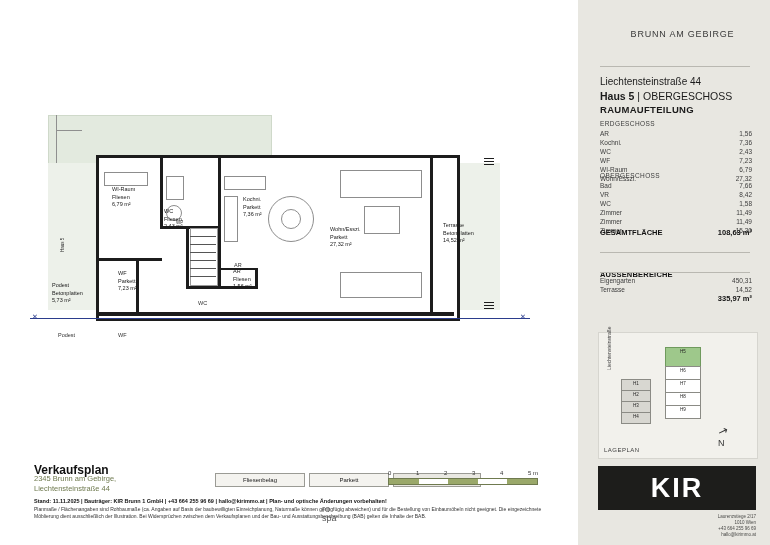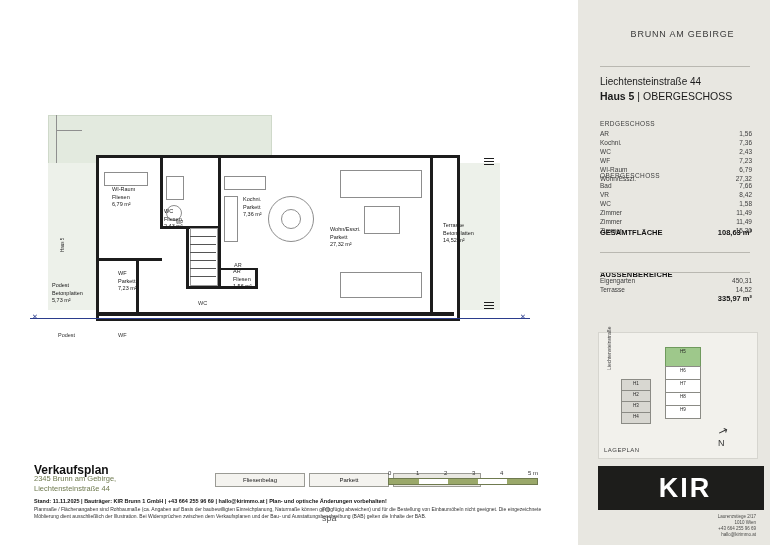--- a/index.html
+++ b/index.html
@@ -32,21 +32,21 @@
   .lage-label{position:absolute;left:604px;top:447px;font-size:6px;letter-spacing:.5px;color:#3c3c3c;}
   .lage-street{position:absolute;left:606px;top:370px;font-size:5px;color:#444;transform:rotate(-90deg);transform-origin:left top;white-space:nowrap;}
   .blk{position:absolute;background:#ffffff;border:.6px solid #8b8b85;}
   .blk.green{background:#9ec88b;border-color:#6f9a5d;}
   .blk.grey{background:#d8d7d1;}
   .blk span{font-size:4.5px;color:#222;display:block;text-align:center;line-height:7px;}
   .compass{position:absolute;left:718px;top:424px;font-size:9px;color:#333;}
   .compass .arr{font-size:12px;display:block;transform:rotate(20deg);}
 
   
-  .kir{position:absolute;left:598px;top:466px;width:158px;height:44px;background:#1d1d1b;display:flex;align-items:center;justify-content:center;padding-left:8px;}
+  .kir{position:absolute;left:598px;top:466px;width:158px;height:44px;background:#1d1d1b;display:flex;align-items:center;justify-content:center;}
   .kir span{color:#fff;font-size:27px;letter-spacing:2px;font-weight:bold;font-family:"Liberation Sans",sans-serif;}
   .kir-sub{position:absolute;left:598px;top:514px;width:158px;font-size:4.5px;color:#4a4a48;line-height:6px;}
   .garden{position:absolute;left:48px;top:115px;width:222px;height:48px;background:#e3eadf;border:1px solid #cfd9ca;}
   .garden2{position:absolute;left:48px;top:163px;width:452px;height:147px;background:#edf1ea;}
   .bodyplan{position:absolute;left:96px;top:155px;width:358px;height:160px;background:#fff;border:3px solid #1c1c1c;}
   .wall{position:absolute;background:#1c1c1c;}
   .thin{position:absolute;background:#555;}
   .room{position:absolute;font-size:5.5px;color:#1a1a1a;line-height:7.5px;}
   .hatch{position:absolute;background:repeating-linear-gradient(45deg,#cfcfcf 0 2px,#fff 2px 4px);border:1px solid #9a9a9a;}
   .furn{position:absolute;border:1px solid #8d8d8d;background:#fff;}
@@ -223,20 +223,21 @@
   <div class="rp-title">
     <div class="t2">BRUNN AM GEBIRGE</div>
   </div>
   <div class="rp-rule" style="top:66px;"></div>
 
   <div class="rp-addr">Liechtensteinstraße 44</div>
   <div class="rp-haus">
     <span>Haus 5</span>
     <span class="light">| OBERGESCHOSS</span>
   </div>
+  <div class="rp-raum">RAUMAUFTEILUNG</div>
 
   <div class="sec-head" style="top:120px;">ERDGESCHOSS</div>
   <div class="rows" style="top:129px;">
     <div class="row">
         <span>AR</span>
         <span>1,56</span>
       </div>
     <div class="row">
         <span>Kochni.</span>
         <span>7,36</span>

